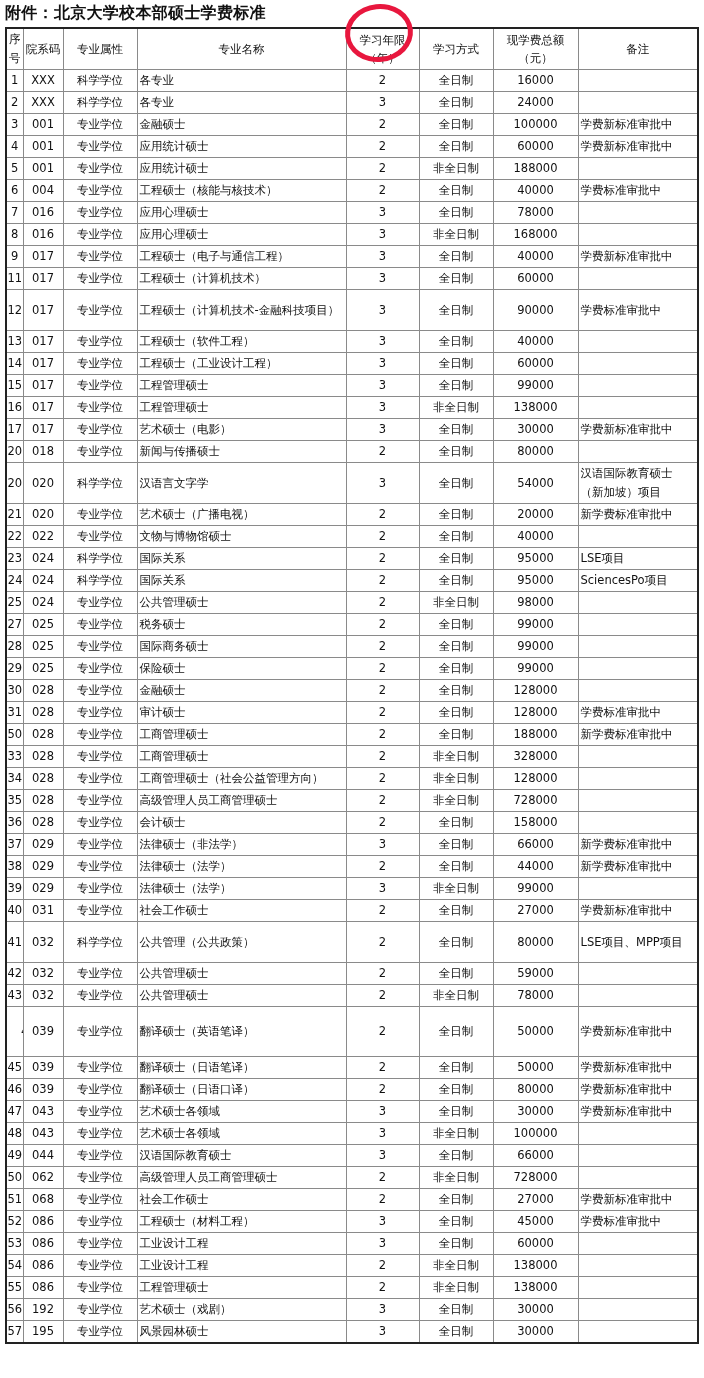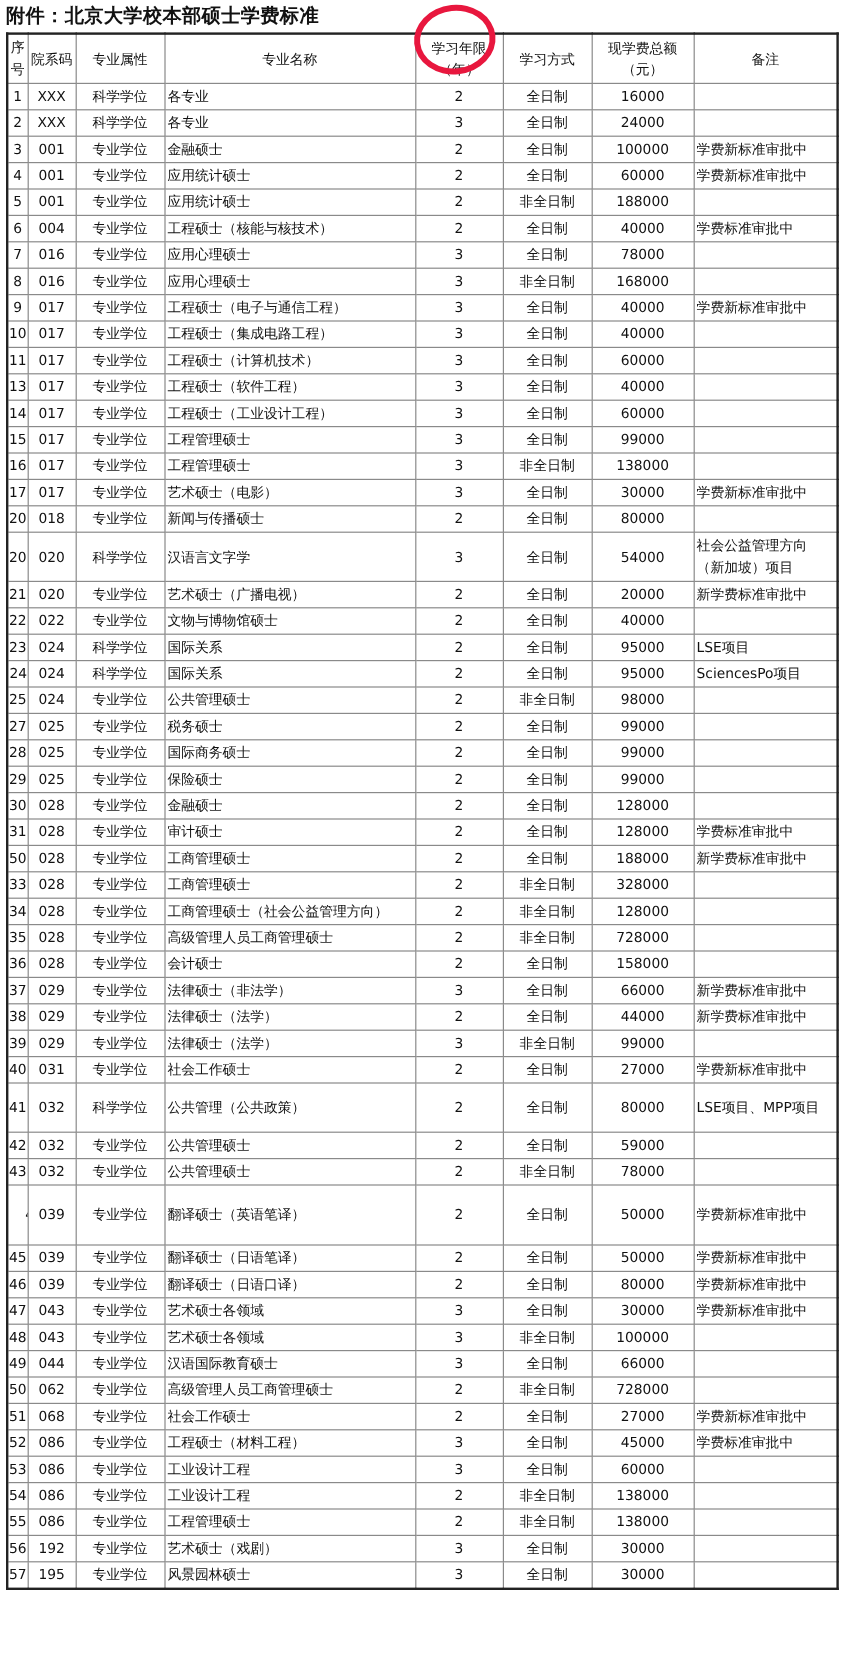--- a/index.html
+++ b/index.html
@@ -134,38 +134,38 @@
         <td class="c" style="padding: 0px;">9</td>
         <td class="c">017</td>
         <td class="c">专业学位</td>
         <td class="l">工程硕士（电子与通信工程）</td>
         <td class="c">3</td>
         <td class="c">全日制</td>
         <td class="c">40000</td>
         <td class="l">学费新标准审批中</td>
       </tr>
       <tr>
-        <td class="c" style="padding: 0px;">10</td>
-        <td class="c">017</td>
-        <td class="c">专业学位</td>
-        <td class="l">工程硕士（集成电路工程）</td>
-        <td class="c">3</td>
-        <td class="c">全日制</td>
-        <td class="c">40000</td>
-        <td class="l"></td>
-      </tr>
-      <tr>
         <td class="c" style="padding: 0px;">11</td>
         <td class="c">017</td>
         <td class="c">专业学位</td>
         <td class="l">工程硕士（计算机技术）</td>
         <td class="c">3</td>
         <td class="c">全日制</td>
         <td class="c">60000</td>
         <td class="l"></td>
+      </tr>
+      <tr class="tall">
+        <td class="c" style="padding: 0px;">12</td>
+        <td class="c">017</td>
+        <td class="c">专业学位</td>
+        <td class="l wrap">工程硕士（计算机技术-金融科技项目）</td>
+        <td class="c">3</td>
+        <td class="c">全日制</td>
+        <td class="c">90000</td>
+        <td class="l wrap">学费标准审批中</td>
       </tr>
       <tr>
         <td class="c" style="padding: 0px;">13</td>
         <td class="c">017</td>
         <td class="c">专业学位</td>
         <td class="l">工程硕士（软件工程）</td>
         <td class="c">3</td>
         <td class="c">全日制</td>
         <td class="c">40000</td>
         <td class="l"></td>
@@ -221,21 +221,21 @@
         <td class="l"></td>
       </tr>
       <tr class="tall">
         <td class="c" style="padding: 0px;">20</td>
         <td class="c">020</td>
         <td class="c">科学学位</td>
         <td class="l wrap">汉语言文字学</td>
         <td class="c">3</td>
         <td class="c">全日制</td>
         <td class="c">54000</td>
-        <td class="l wrap">社会公益管理方向（新加坡）项目</td>
+        <td class="l wrap">汉语国际教育硕士（新加坡）项目</td>
       </tr>
       <tr>
         <td class="c" style="padding: 0px;">21</td>
         <td class="c">020</td>
         <td class="c">专业学位</td>
         <td class="l">艺术硕士（广播电视）</td>
         <td class="c">2</td>
         <td class="c">全日制</td>
         <td class="c">20000</td>
         <td class="l">新学费标准审批中</td>

